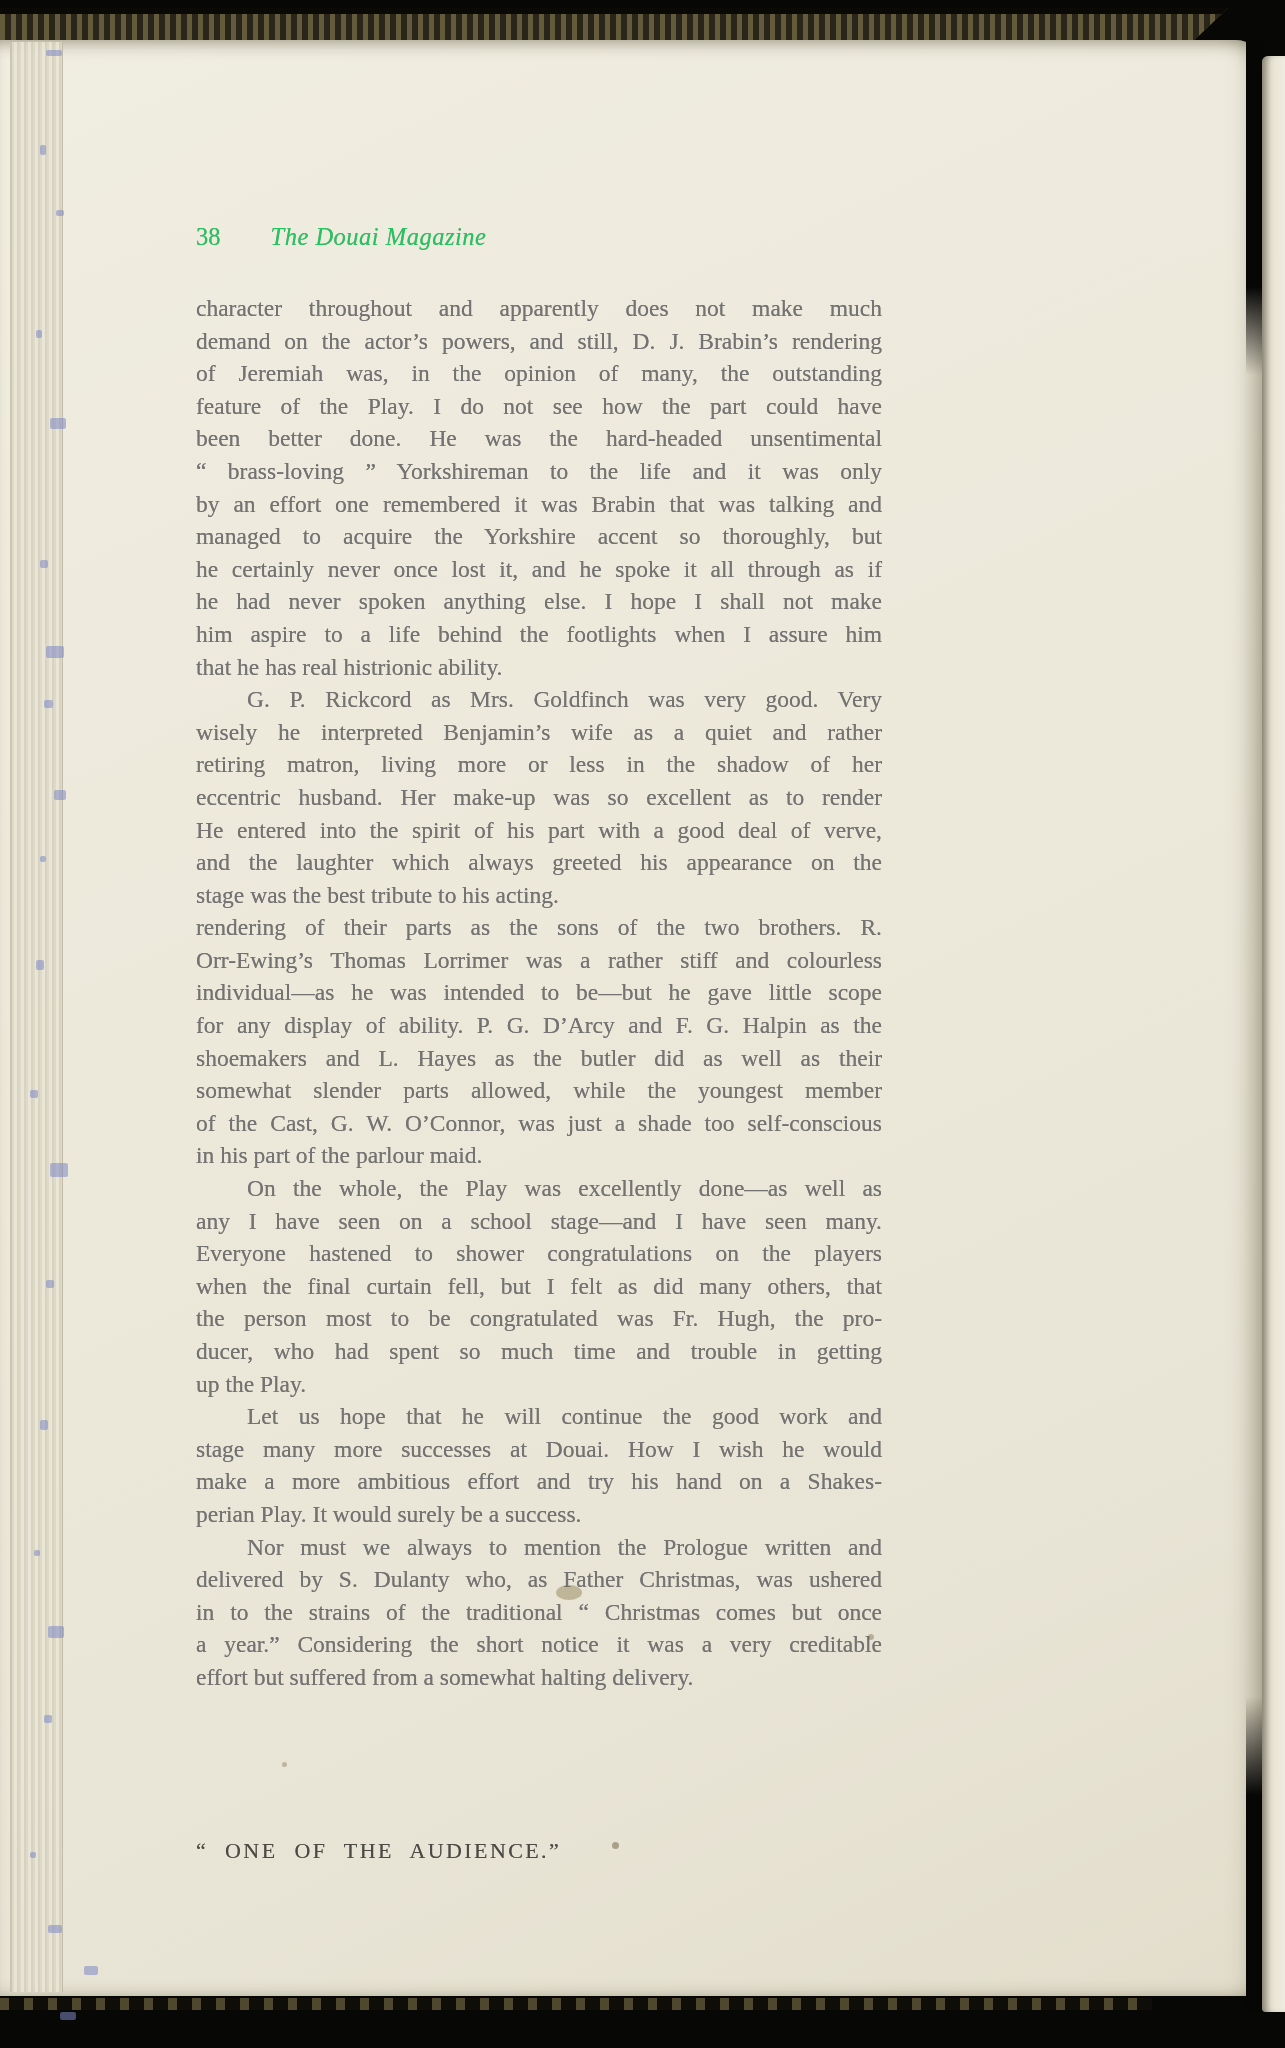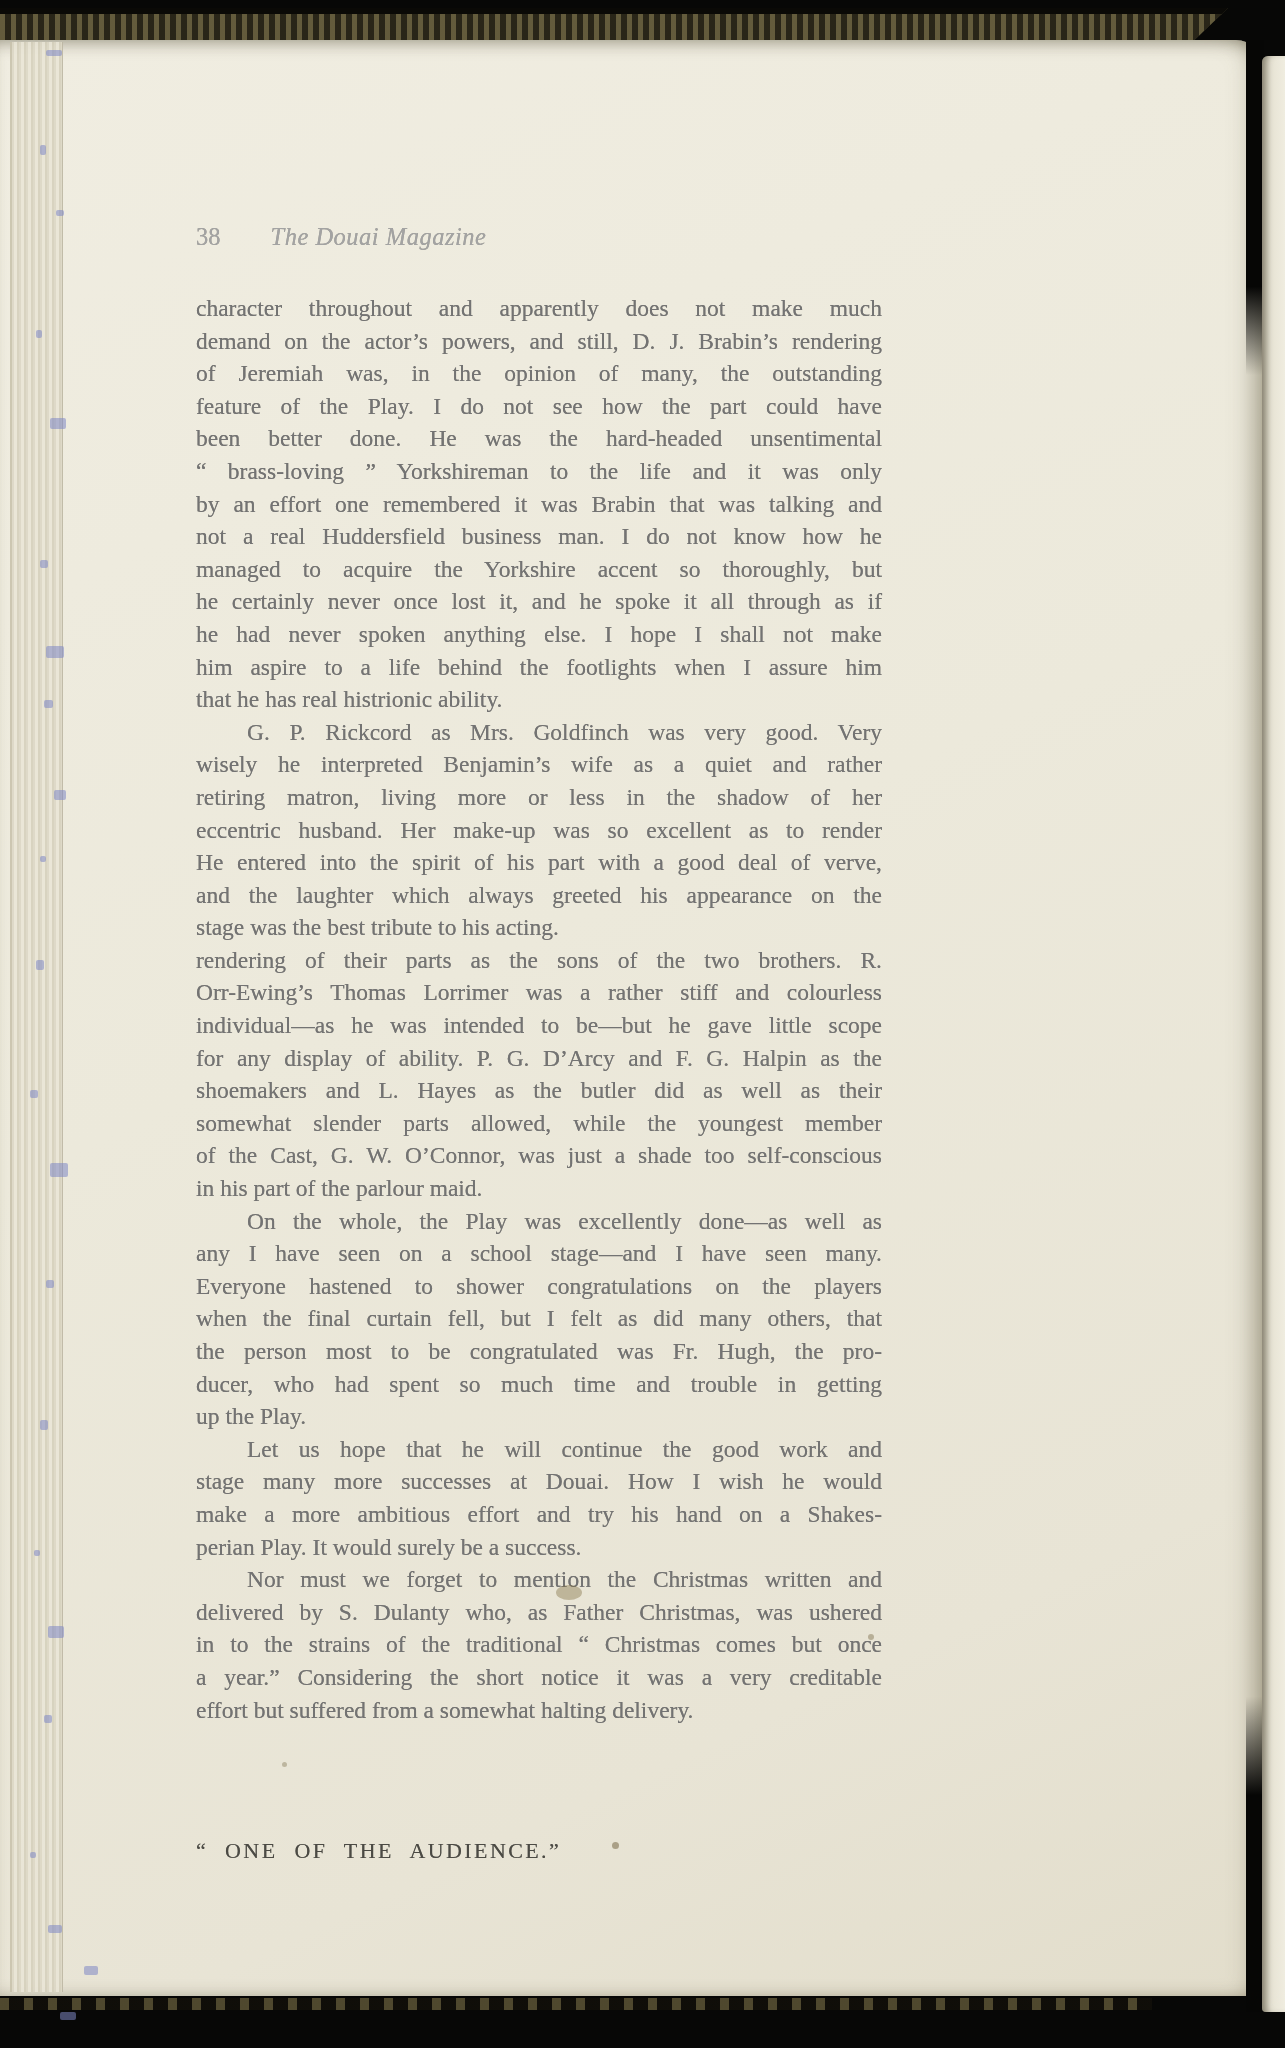--- a/index.html
+++ b/index.html
@@ -53,21 +53,21 @@
   .cover-bottom {
     position:absolute; left:0; top:1998px; width:1152px; height:12px;
     background:
       repeating-linear-gradient(90deg, rgba(140,128,82,.5) 0 9px, rgba(15,13,8,.9) 9px 24px),
       #2c2818;
     opacity:.85;
   }
   
   .header {
     position:absolute; left:196px; top:224px; width:686px;
-    color:#a3a3a3; font-size:24.5px; line-height:26px;
+    color:#22c55e; font-size:24.5px; line-height:26px;
     text-shadow:0 0 .5px rgba(86,84,75,.55);
   }
   .header .pageno { font-style:normal; }
   .header .jtitle { font-style:italic; margin-left:50px; letter-spacing:.5px; }
   
   .text-block {
     position:absolute; left:196px; top:292px; width:686px;
     color:#737373; font-size:23.5px;
     text-shadow:0 0 .55px rgba(75,74,68,.6);
   }
@@ -108,21 +108,20 @@
   </div>
 
   <div class="text-block" id="text-block">
       <div class="line just">character throughout and apparently does not make much</div>
       <div class="line just">demand on the actor’s powers, and still, D. J. Brabin’s rendering</div>
       <div class="line just">of Jeremiah was, in the opinion of many, the outstanding</div>
       <div class="line just">feature of the Play.  I do not see how the part could have</div>
       <div class="line just">been better done.  He was the hard-headed unsentimental</div>
       <div class="line just">“ brass-loving ” Yorkshireman to the life and it was only</div>
       <div class="line just">by an effort one remembered it was Brabin that was talking and</div>
-      <div class="line just">not a real Huddersfield business man.  I do not know how he</div>
       <div class="line just">managed to acquire the Yorkshire accent so thoroughly, but</div>
       <div class="line just">he certainly never once lost it, and he spoke it all through as if</div>
       <div class="line just">he had never spoken anything else.  I hope I shall not make</div>
       <div class="line just">him aspire to a life behind the footlights when I assure him</div>
       <div class="line just last">that he has real histrionic ability.</div>
       <div class="line just indent">G. P. Rickcord as Mrs. Goldfinch was very good.  Very</div>
       <div class="line just">wisely he interpreted Benjamin’s wife as a quiet and rather</div>
       <div class="line just">retiring matron, living more or less in the shadow of her</div>
       <div class="line just">eccentric husband.  Her make-up was so excellent as to render</div>
       <div class="line just">He entered into the spirit of his part with a good deal of verve,</div>
@@ -140,21 +139,21 @@
       <div class="line just">any I have seen on a school stage—and I have seen many.</div>
       <div class="line just">Everyone hastened to shower congratulations on the players</div>
       <div class="line just">when the final curtain fell, but I felt as did many others, that</div>
       <div class="line just">the person most to be congratulated was Fr. Hugh, the pro-</div>
       <div class="line just">ducer, who had spent so much time and trouble in getting</div>
       <div class="line just last">up the Play.</div>
       <div class="line just indent">Let us hope that he will continue the good work and</div>
       <div class="line just">stage many more successes at Douai.  How I wish he would</div>
       <div class="line just">make a more ambitious effort and try his hand on a Shakes-</div>
       <div class="line just last">perian Play.  It would surely be a success.</div>
-      <div class="line just indent">Nor must we forget to mention the Christmas written and</div>
+      <div class="line just indent">Nor must we always to mention the Prologue written and</div>
       <div class="line just">delivered by S. Dulanty who, as Father Christmas, was ushered</div>
       <div class="line just">in to the strains of the traditional “ Christmas comes but once</div>
       <div class="line just">a year.”  Considering the short notice it was a very creditable</div>
       <div class="line just last">effort but suffered from a somewhat halting delivery.</div>
     </div>
 
   <div class="signature">“ ONE OF THE AUDIENCE.”</div>
 
   <div class="stain" style="left:556px;top:1585px;width:26px;height:15px;background:rgba(122,102,56,.38);filter:blur(.6px);"></div>
   <div class="stain" style="left:612px;top:1842px;width:7px;height:7px;background:rgba(110,94,58,.5);"></div>

